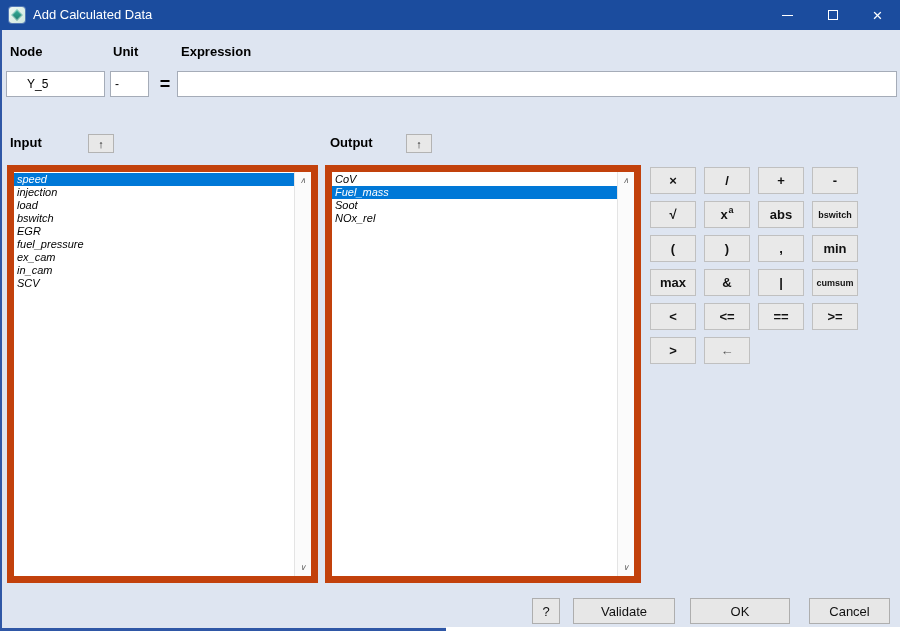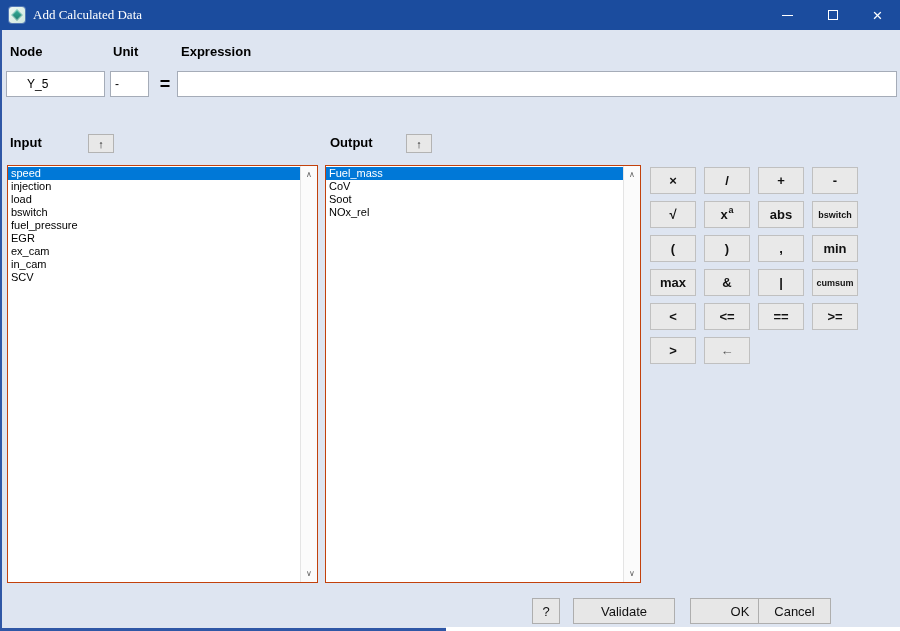--- a/index.html
+++ b/index.html
@@ -6,39 +6,39 @@
   html,body { background:#f2f2f2; }
   #window {
     position:relative; width:900px; height:631px; overflow:hidden;
     background:var(--body,#dee5f1);
   }
   .titlebar { position:absolute; left:0; top:0; width:900px; height:30px; background:var(--titlebar,#1b4c9e); }
   .app-icon { position:absolute; left:9px; top:7px; width:16px; height:16px; border-radius:3px;
     background:linear-gradient(135deg,#eef7f2,#cfe8de); box-shadow:0 0 0 1px rgba(255,255,255,.25); }
   .app-icon .gem { position:absolute; left:4px; top:4px; width:8px; height:8px; transform:rotate(45deg);
     background:linear-gradient(135deg,#35b09a,#1f7a6d); box-shadow:inset 0 0 0 1px rgba(255,255,255,.4); }
-  .title-text { position:absolute; left:33px; top:0; height:30px; line-height:30px; color:#fff; font-size:13px;font-family:Liberation Serif, serif; }
+  .title-text { position:absolute; left:33px; top:0; height:30px; line-height:30px; color:#fff; font-size:13px; }
   .win-btn { position:absolute; top:0; width:45px; height:30px; display:flex; align-items:center; justify-content:center; cursor:pointer; }
   .win-btn.min { left:765px; } .win-btn.max { left:810px; } .win-btn.close { left:855px; }
   .min-glyph { width:11px; height:1px; background:#fff; }
   .max-glyph { width:10px; height:10px; border:1px solid #fff; }
   .close-glyph { color:#fff; font-size:17px; line-height:17px; font-weight:400; }
 
   .form-label { position:absolute; top:44px; font-size:13px; font-weight:bold; color:#000; }
   .txt { position:absolute; top:71px; height:26px; border:1px solid #a5acb8; background:#fff;
     font-size:12px; padding:0 4px; color:#000; outline:none; }
   .equals { position:absolute; left:156px; top:71px; width:18px; height:26px; display:flex;
     align-items:center; justify-content:center; font-weight:900; font-size:18px; color:#000; }
 
   .sec-label { position:absolute; top:135px; font-size:13px; font-weight:bold; color:#000; }
   .up-btn { position:absolute; top:134px; width:26px; height:19px; background:#e8e8e8;
     border:1px solid #b3b3b3; display:flex; align-items:center; justify-content:center;
     font-size:11px; color:#222; cursor:pointer; }
 
-  .listbox { position:absolute; top:165px; height:418px; background:#fff; border:1px solid #c2410c; overflow:hidden; }
+  .listbox { position:absolute; top:165px; height:418px; background:#fff; border:7px solid #c2410c; overflow:hidden;font-style:italic; }
   .listbox .items { position:absolute; left:0; top:0; right:17px; bottom:0; padding-top:1px; }
   .list-item { height:13px; line-height:13px; font-size:11px; padding-left:3px; color:#000;
     white-space:nowrap; cursor:default; }
   .list-item.selected { background:var(--selection,#0078d7); color:#fff; }
   .scrollbar { position:absolute; right:0; top:0; bottom:0; width:17px; background:#fbfbfb; border-left:1px solid #e4e4e4; }
   .scroll-arrow { position:absolute; left:0; width:16px; height:15px; display:flex; align-items:center;
     justify-content:center; font-size:8px; color:#606060; cursor:pointer; }
   .scroll-arrow.up { top:1px; } .scroll-arrow.down { bottom:1px; }
 
   #calc-grid { position:absolute; left:650px; top:167px; display:grid;
@@ -47,21 +47,21 @@
     color:#111; cursor:pointer; display:flex; align-items:center; justify-content:center; padding:0; }
   .calc-btn.small { font-size:9px; }
   .calc-btn.muted { color:#555; font-weight:normal; }
   .calc-btn sup { font-size:9px; position:relative; top:-5px; margin-left:1px; font-weight:bold; }
 
   .footer-btn { position:absolute; top:598px; height:26px; background:#e7e7e7; border:1px solid #aeaeae;
     font-size:13px; color:#111; cursor:pointer; display:flex; align-items:center; justify-content:center; }
   #help-btn { left:532px; width:28px; }
   #validate-btn { left:573px; width:102px; }
   #ok-btn { left:690px; width:100px; }
-  #cancel-btn { left:758px; width:73px;text-align:right; }
+  #cancel-btn { left:809px; width:81px;text-align:right; }
 
   .left-border { position:absolute; left:0; top:30px; width:2px; height:601px; background:#2f57a6; }
   .bottom-border { position:absolute; left:0; bottom:0; width:446px; height:3px; background:#2f57a6; }
   .bottom-artifact { position:absolute; left:446px; bottom:0; width:454px; height:4px; background:#ffffff; }
 </style>
 </head>
 <body>
 
 <div id="window">
 
@@ -98,36 +98,36 @@
   <div class="up-btn" style="left:406px">
       <span>↑</span>
     </div>
 
   <div class="listbox" style="left:7px; width:311px">
     <div class="items">
         <div class="list-item selected">speed</div>
         <div class="list-item">injection</div>
         <div class="list-item">load</div>
         <div class="list-item">bswitch</div>
+        <div class="list-item">EGR</div>
         <div class="list-item">fuel_pressure</div>
-        <div class="list-item">EGR</div>
         <div class="list-item">ex_cam</div>
         <div class="list-item">in_cam</div>
         <div class="list-item">SCV</div>
       </div>
     <div class="scrollbar">
       <div class="scroll-arrow up">∧</div>
       <div class="scroll-arrow down">∨</div>
     </div>
   </div>
 
   <div class="listbox" style="left:325px; width:316px">
     <div class="items">
+        <div class="list-item">CoV</div>
         <div class="list-item selected">Fuel_mass</div>
-        <div class="list-item">CoV</div>
         <div class="list-item">Soot</div>
         <div class="list-item">NOx_rel</div>
       </div>
     <div class="scrollbar">
       <div class="scroll-arrow up">∧</div>
       <div class="scroll-arrow down">∨</div>
     </div>
   </div>
 
   <div id="calc-grid">

